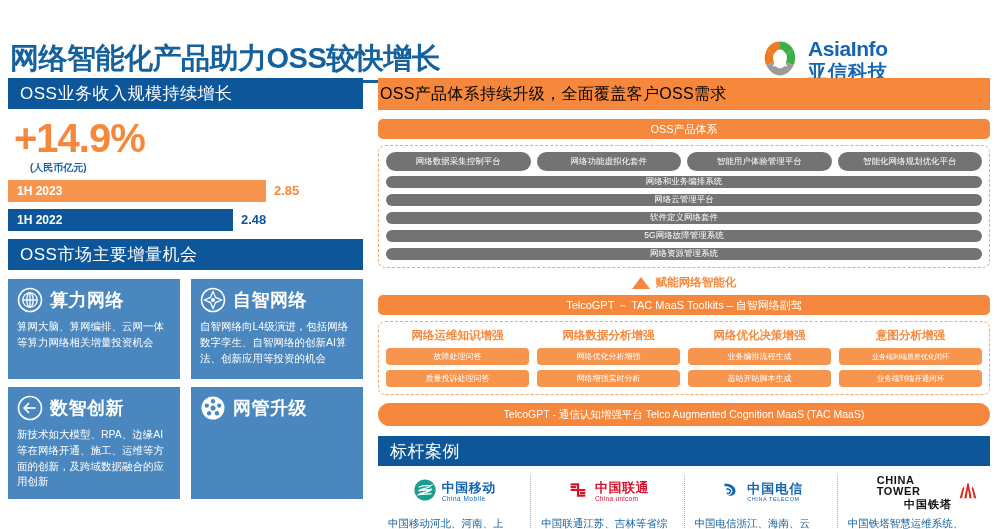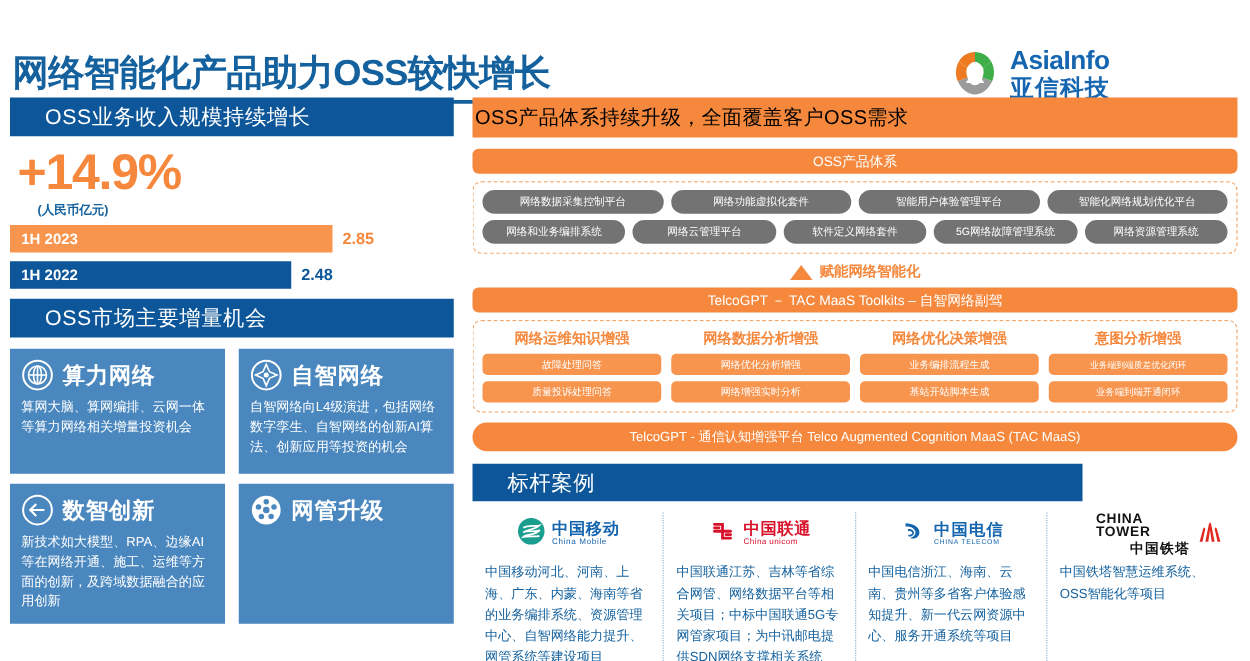--- a/index.html
+++ b/index.html
@@ -25,21 +25,21 @@
   .logo-wrap { position: absolute; right: 8px; top: 4px; display: flex; align-items: center; gap: 6px; justify-content: center; }
   .logo-mark { width: 44px; height: 44px; }
   .logo-text { display: flex; flex-direction: column; line-height: 1; }
   .logo-en { font-size: 21px; font-weight: bold; color: #1565B0; letter-spacing: -0.4px; }
   .logo-cn { font-size: 19px; font-weight: bold; color: #1565B0; letter-spacing: 1px; margin-top: 3px; }
 
   
   .bar-blue {
     background: #0C5699; color: #fff;
     font-size: 17px; display: flex; align-items: center;
-    padding-left: 28px; letter-spacing: 0.5px;
+    padding-left: 12px; letter-spacing: 0.5px;
   }
   .bar-orange {
     background: #F5883C; color: #000000;
     font-size: 16px; display: flex; align-items: center;
     padding-left: 2px; letter-spacing: 0.3px;
   }
 
   
   .left-col { position: absolute; left: 8px; top: 78px; width: 355px; }
   .rev-head { width: 355px; height: 31px; }
@@ -112,21 +112,21 @@
     height: 17px; display: flex; align-items: center; justify-content: center;
     font-size: 8px; margin-bottom: 5px; white-space: nowrap;
   }
 
   .tac-bar {
     background: #F5883C; color: #fff; border-radius: 12px;
     height: 23px; display: flex; align-items: center; justify-content: center;
     font-size: 10.5px; margin-top: 8px;
   }
 
-  .case-head { width: 488px; height: 30px; margin-top: 10px; }
+  .case-head { width: 612px; height: 30px; margin-top: 10px; }
   .case-grid { display: flex; margin-top: 9px; }
   .case-col { flex: 1; padding: 0 10px; position: relative; }
   .case-col + .case-col { border-left: 1.4px dotted #9BB8D4; }
   .case-logo { height: 34px; display: flex; align-items: center; justify-content: center; margin-bottom: 6px; }
   .case-body { color: #14619E; font-size: 10.5px; line-height: 1.62; }
 
   .cm-txt { display: flex; flex-direction: column; line-height: 1; }
   .cm-cn { font-size: 13px; font-weight: bold; color: #1465AE; letter-spacing: 0.5px; }
   .cm-en { font-size: 6.5px; color: #1465AE; margin-top: 2px; letter-spacing: 0.5px; }
   .cu-cn { font-size: 13px; font-weight: bold; color: #D7122A; letter-spacing: 0.5px; }
@@ -253,21 +253,21 @@
 
     <div style="margin-top:9px;">
       <div class="orange-title-strip">OSS产品体系</div>
       <div class="dashed-orange">
         <div class="pill-row">
           <span class="pill">网络数据采集控制平台</span>
           <span class="pill">网络功能虚拟化套件</span>
           <span class="pill">智能用户体验管理平台</span>
           <span class="pill">智能化网络规划优化平台</span>
         </div>
-        <div class="pill-row" style="margin-bottom:0;">
+        <div class="pill-row" style="margin-bottom:0;flex-direction:column;">
           <span class="pill">网络和业务编排系统</span>
           <span class="pill">网络云管理平台</span>
           <span class="pill">软件定义网络套件</span>
           <span class="pill">5G网络故障管理系统</span>
           <span class="pill">网络资源管理系统</span>
         </div>
       </div>
     </div>
 
     <div class="enable-row">

